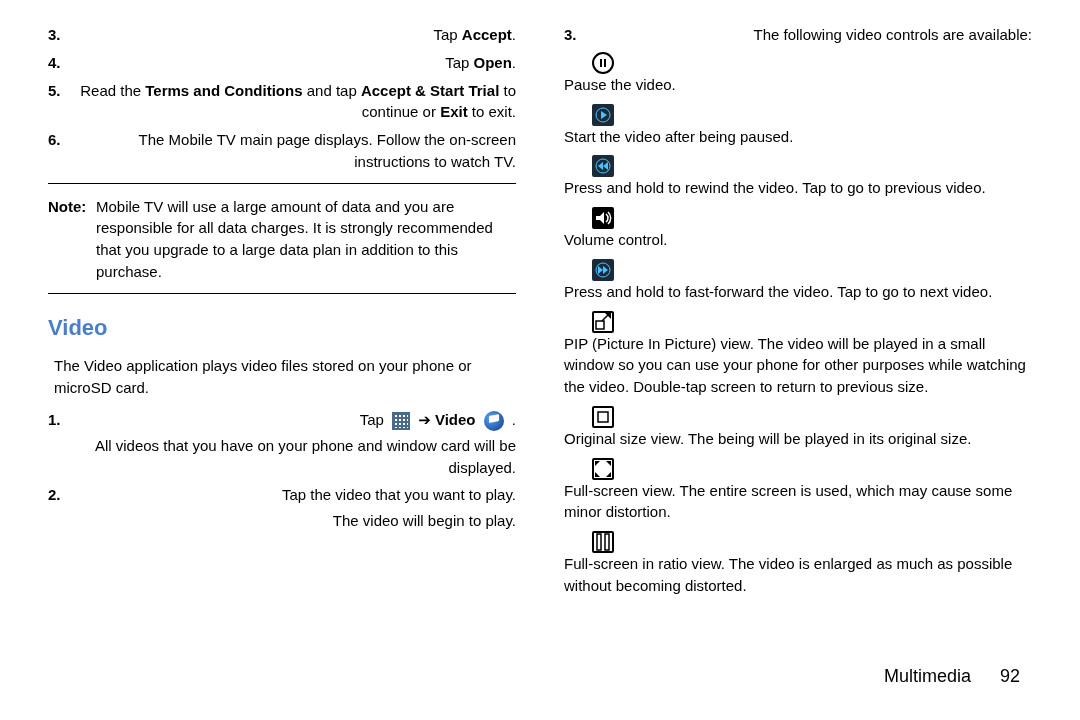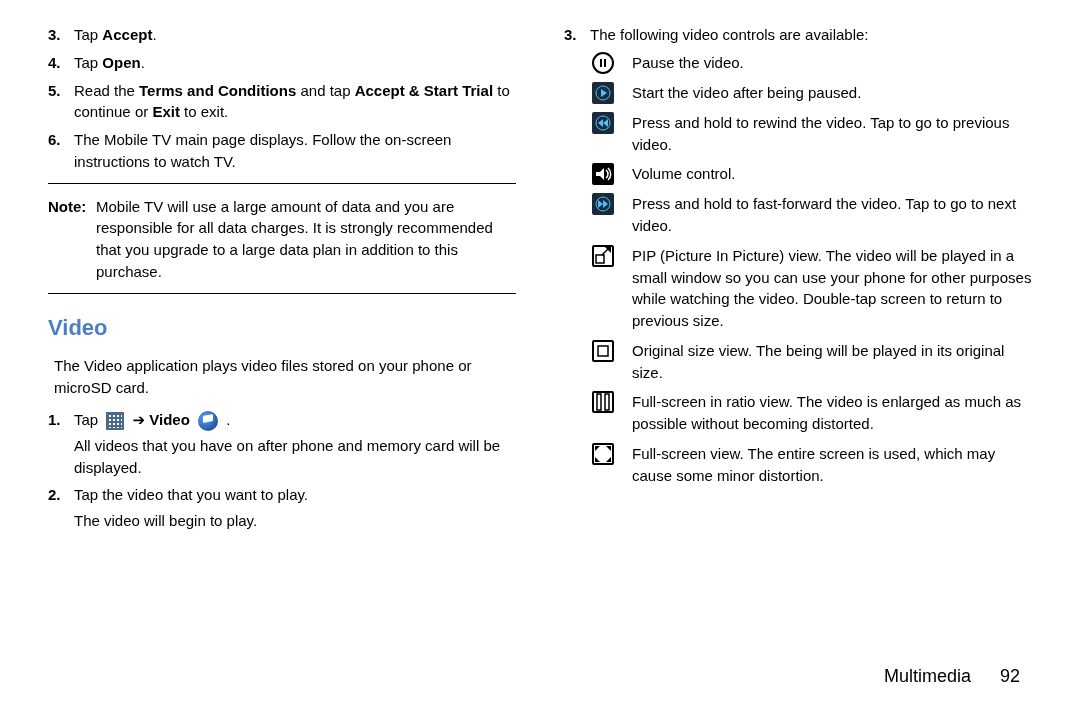--- a/index.html
+++ b/index.html
@@ -30,20 +30,21 @@
   ol.steps > li {
     display: flex;
     margin-bottom: 6px;
   }
   ol.steps > li .num {
     font-weight: bold;
     min-width: 26px;
   }
   ol.steps > li .body {
     flex: 1;
+    text-align: right;
   }
   hr.rule {
     border: none;
     border-top: 1px solid #000;
     margin: 10px 0 12px 0;
   }
   .note {
     display: flex;
     margin-bottom: 10px;
   }
@@ -91,20 +92,21 @@
     top: 4px; left: 5px;
     width: 10px; height: 7px;
     background: #fff;
     transform: skewY(-10deg);
     border-radius: 1px;
   }
   .ctrl-row {
     display: flex;
     align-items: flex-start;
     margin-bottom: 8px;
+    flex-direction: column;
   }
   .ctrl-icon {
     width: 22px;
     min-width: 22px;
     height: 22px;
     margin-left: 28px;
     margin-right: 18px;
     display: flex;
     align-items: center;
     justify-content: center;
@@ -163,21 +165,21 @@
       <div class="body">Mobile TV will use a large amount of data and you are responsible for all data charges. It is strongly recommended that you upgrade to a large data plan in addition to this purchase.</div>
     </div>
     <hr class="rule">
 
     <h2 class="video">Video</h2>
     <p class="intro">The Video application plays video files stored on your phone or microSD card.</p>
 
     <ol class="steps" id="left-steps-b">
         <li>
           <span class="num">1.</span>
-          <span class="body">Tap <span class="inline-icon apps-icon"></span>  ➔ <b>Video</b> <span class="inline-icon video-app-icon"></span> .<div class="sub">All videos that you have on after phone and memory card will be displayed.</div></span>
+          <span class="body">Tap <span class="inline-icon apps-icon"></span>  ➔ <b>Video</b> <span class="inline-icon video-app-icon"></span> .<div class="sub">All videos that you have on your phone and window card will be displayed.</div></span>
         </li>
         <li>
           <span class="num">2.</span>
           <span class="body">Tap the video that you want to play.<div class="sub">The video will begin to play.</div></span>
         </li>
       </ol>
   </div>
 
   <div class="col">
     <ol class="steps">
@@ -249,37 +251,37 @@
           <div class="ctrl-icon ico-outline">
             <svg width="18" height="18">
               <rect x="4" y="4" width="10" height="10" fill="none" stroke="#000" stroke-width="1.5"></rect>
             </svg>
           </div>
           <div class="ctrl-desc">Original size view. The being will be played in its original size.</div>
         </div>
         <div class="ctrl-row">
           <div class="ctrl-icon ico-outline">
             <svg width="18" height="18">
-              <rect x="3" y="1" width="4" height="16" fill="none" stroke="#000" stroke-width="1.5"></rect>
-              <rect x="11" y="1" width="4" height="16" fill="none" stroke="#000" stroke-width="1.5"></rect>
-            </svg>
-          </div>
-          <div class="ctrl-desc">Full-screen in ratio view. The video is enlarged as much as possible without becoming distorted.</div>
-        </div>
-        <div class="ctrl-row">
-          <div class="ctrl-icon ico-outline">
-            <svg width="18" height="18">
               <polygon points="1,1 6,1 1,6" fill="#000"></polygon>
               <polygon points="17,1 12,1 17,6" fill="#000"></polygon>
               <polygon points="1,17 6,17 1,12" fill="#000"></polygon>
               <polygon points="17,17 12,17 17,12" fill="#000"></polygon>
             </svg>
           </div>
           <div class="ctrl-desc">Full-screen view. The entire screen is used, which may cause some minor distortion.</div>
         </div>
+        <div class="ctrl-row">
+          <div class="ctrl-icon ico-outline">
+            <svg width="18" height="18">
+              <rect x="3" y="1" width="4" height="16" fill="none" stroke="#000" stroke-width="1.5"></rect>
+              <rect x="11" y="1" width="4" height="16" fill="none" stroke="#000" stroke-width="1.5"></rect>
+            </svg>
+          </div>
+          <div class="ctrl-desc">Full-screen in ratio view. The video is enlarged as much as possible without becoming distorted.</div>
+        </div>
       </div>
   </div>
 </div>
 
 <div class="footer">
   <span>Multimedia</span>
   <span class="pagenum">92</span>
 </div>
 
 </body></html>

